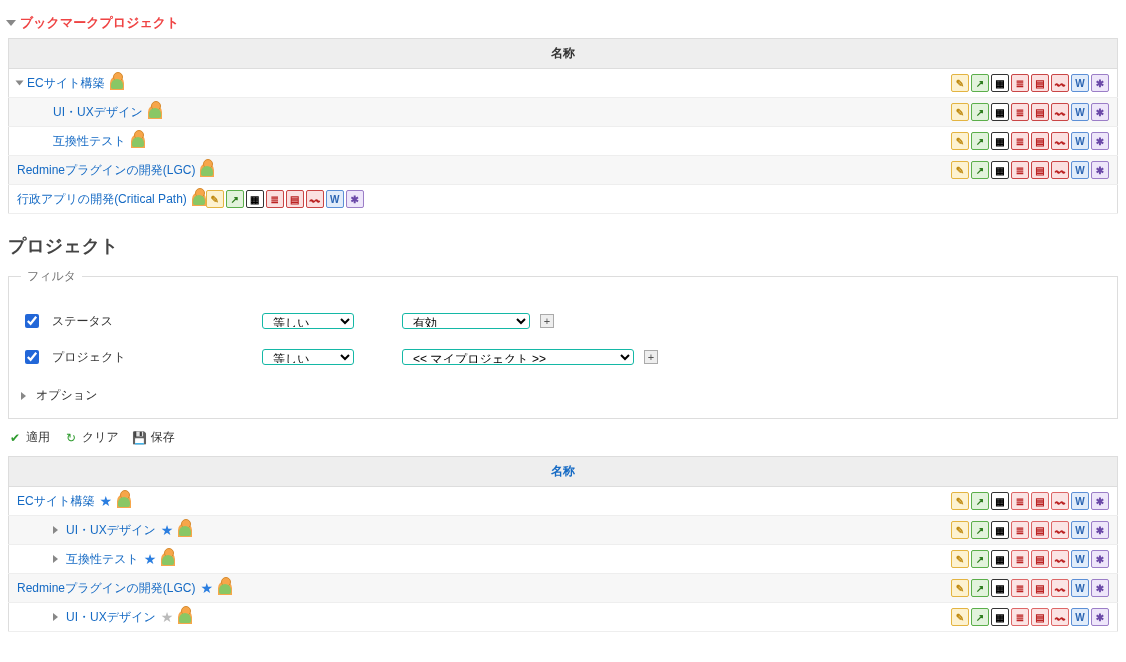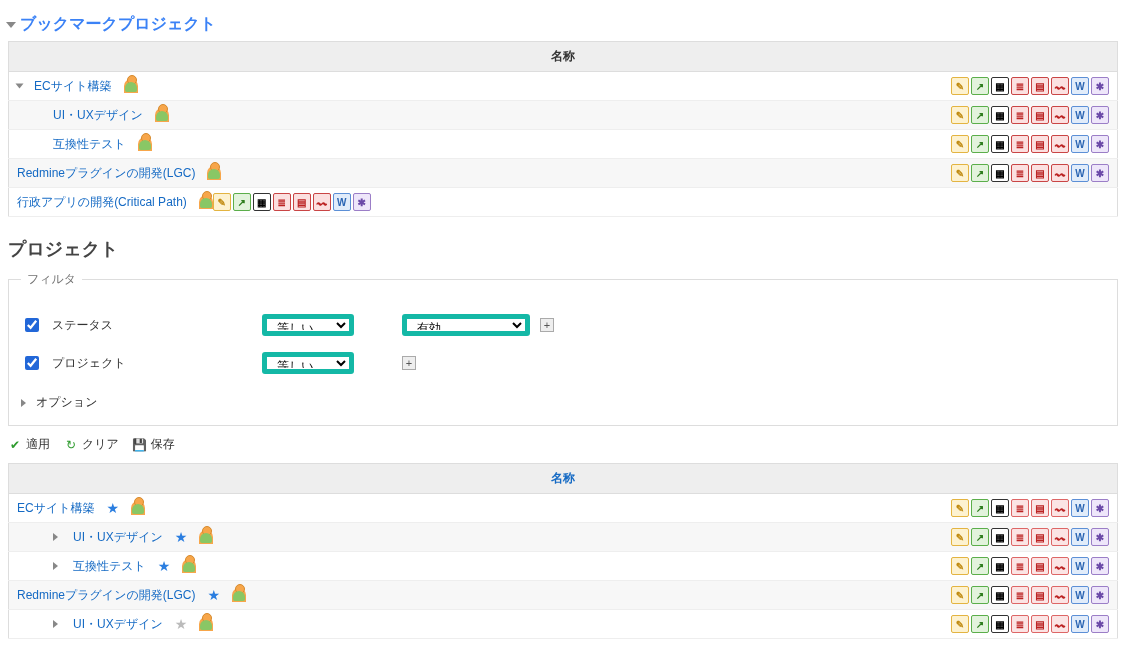--- a/index.html
+++ b/index.html
@@ -11,22 +11,22 @@
     padding: 8px;
     background: #fff;
   }
   a { color: #156AC4; text-decoration: none; }
 
   .section-title {
     display: flex;
     align-items: center;
     gap: 6px;
     font-weight: bold;
-    font-size: 16px;
-    color: #3b82f6;
+    font-size: 13px;
+    color: #ef4444;
     margin: 6px 0;
   }
   .section-title.big {
     font-size: 18px;
     color: #444;
     margin: 20px 0 10px 0;
   }
   .tri {
     width: 0; height: 0;
     border-top: 5px solid transparent;
@@ -51,21 +51,21 @@
     color: #333;
   }
   table.list td {
     padding: 5px 8px;
     border-bottom: 1px solid #eee;
     vertical-align: middle;
   }
   table.list tr:nth-child(even) td { background: #f7f7f7; }
   table.list tr:nth-child(odd) td { background: #fff; }
 
-  .cell-left { display:flex; align-items:center; gap:12px; }
+  .cell-left { display:flex; align-items:center; gap:5px; }
   .indent-1 { padding-left: 36px; }
 
   .user-icon {
     width: 14px; height: 14px; display:inline-block;
     border-radius: 50% 50% 0 0;
     background: #F7A64A;
     position: relative;
   }
   .user-icon::before {
     content:"";
@@ -112,23 +112,23 @@
   fieldset {
     border: 1px solid #ddd;
     padding: 10px 12px;
     margin: 8px 0;
   }
   legend { color:#737373; padding: 0 6px; }
   .filter-row { display:flex; align-items:center; gap:10px; margin:16px 0; }
   .filter-row input[type=checkbox]{ width:14px; height:14px; accent-color:#2267d8; }
   .filter-label { width: 200px; color:#333; }
   select {
-    height: 22px;
+    height: 16px;
     font-size:12px;
-    border:5px solid #14b8a6;
+    border:1px solid #14b8a6;
     border-radius:3px;
     background:#fff;
     padding: 1px 6px;
   }
   select.op { width: 92px; }
   select.val1 { width: 128px; }
   select.val2 { width: 232px; }
   .plus {
     width:14px; height:14px; border:1px solid #aaa; background:#eee;
     display:inline-flex;align-items:center;justify-content:center;
@@ -289,20 +289,23 @@
     <span class="plus">+</span>
   </div>
 
   <div class="filter-row">
     <input type="checkbox" checked="" style="">
     <span class="filter-label">プロジェクト</span>
     <select class="op">
       <option>等しい</option>
     </select>
     <span style="width:28px"></span>
+    <select class="val2">
+      <option>&lt;&lt; マイプロジェクト &gt;&gt;</option>
+    </select>
     <span class="plus">+</span>
   </div>
 
   <div class="option-toggle">
     <span class="tri right small"></span>
     <span>オプション</span>
   </div>
 </fieldset>
 
 <div class="btnbar">

